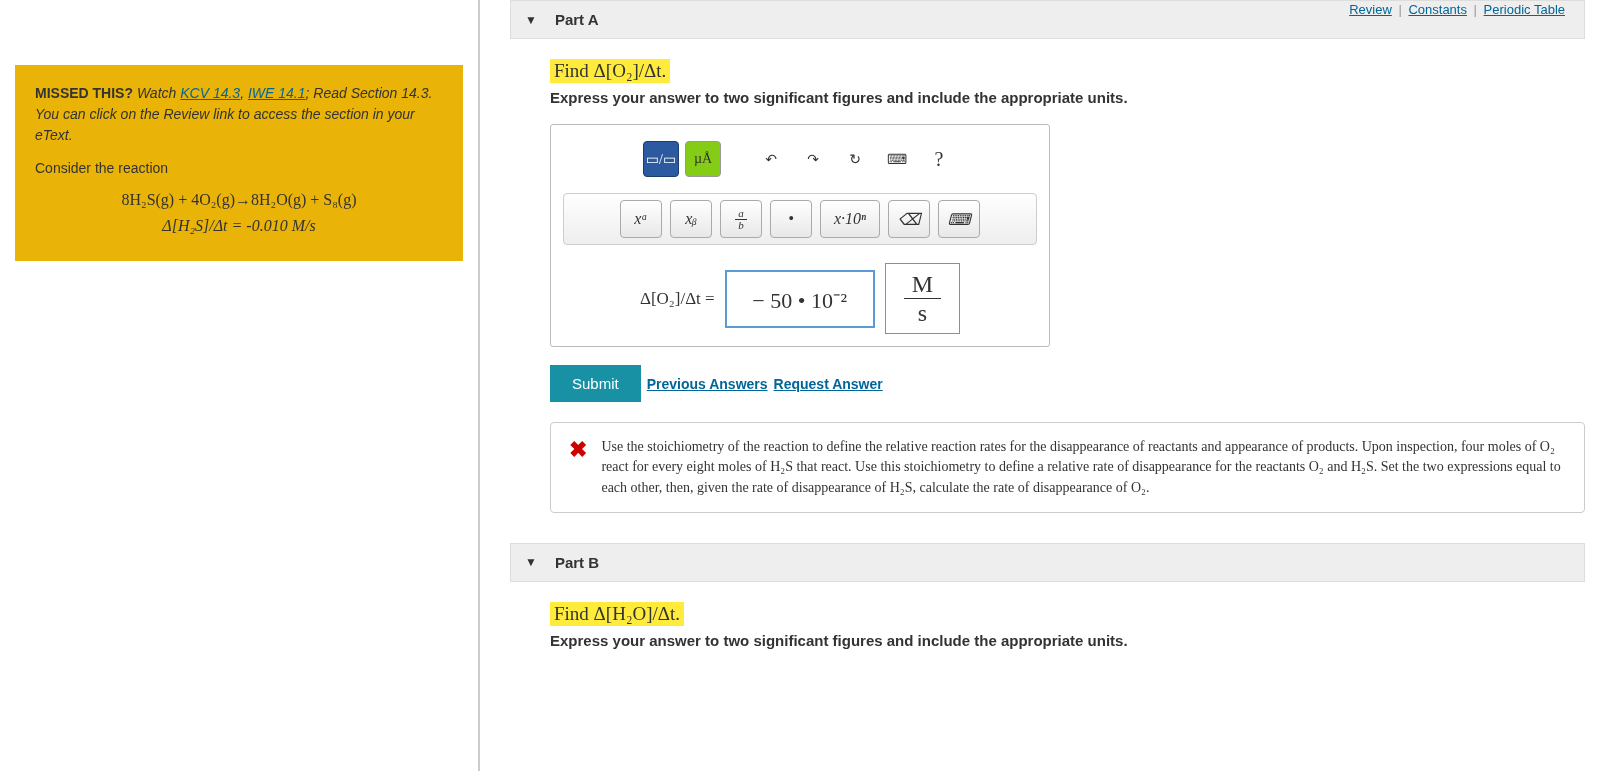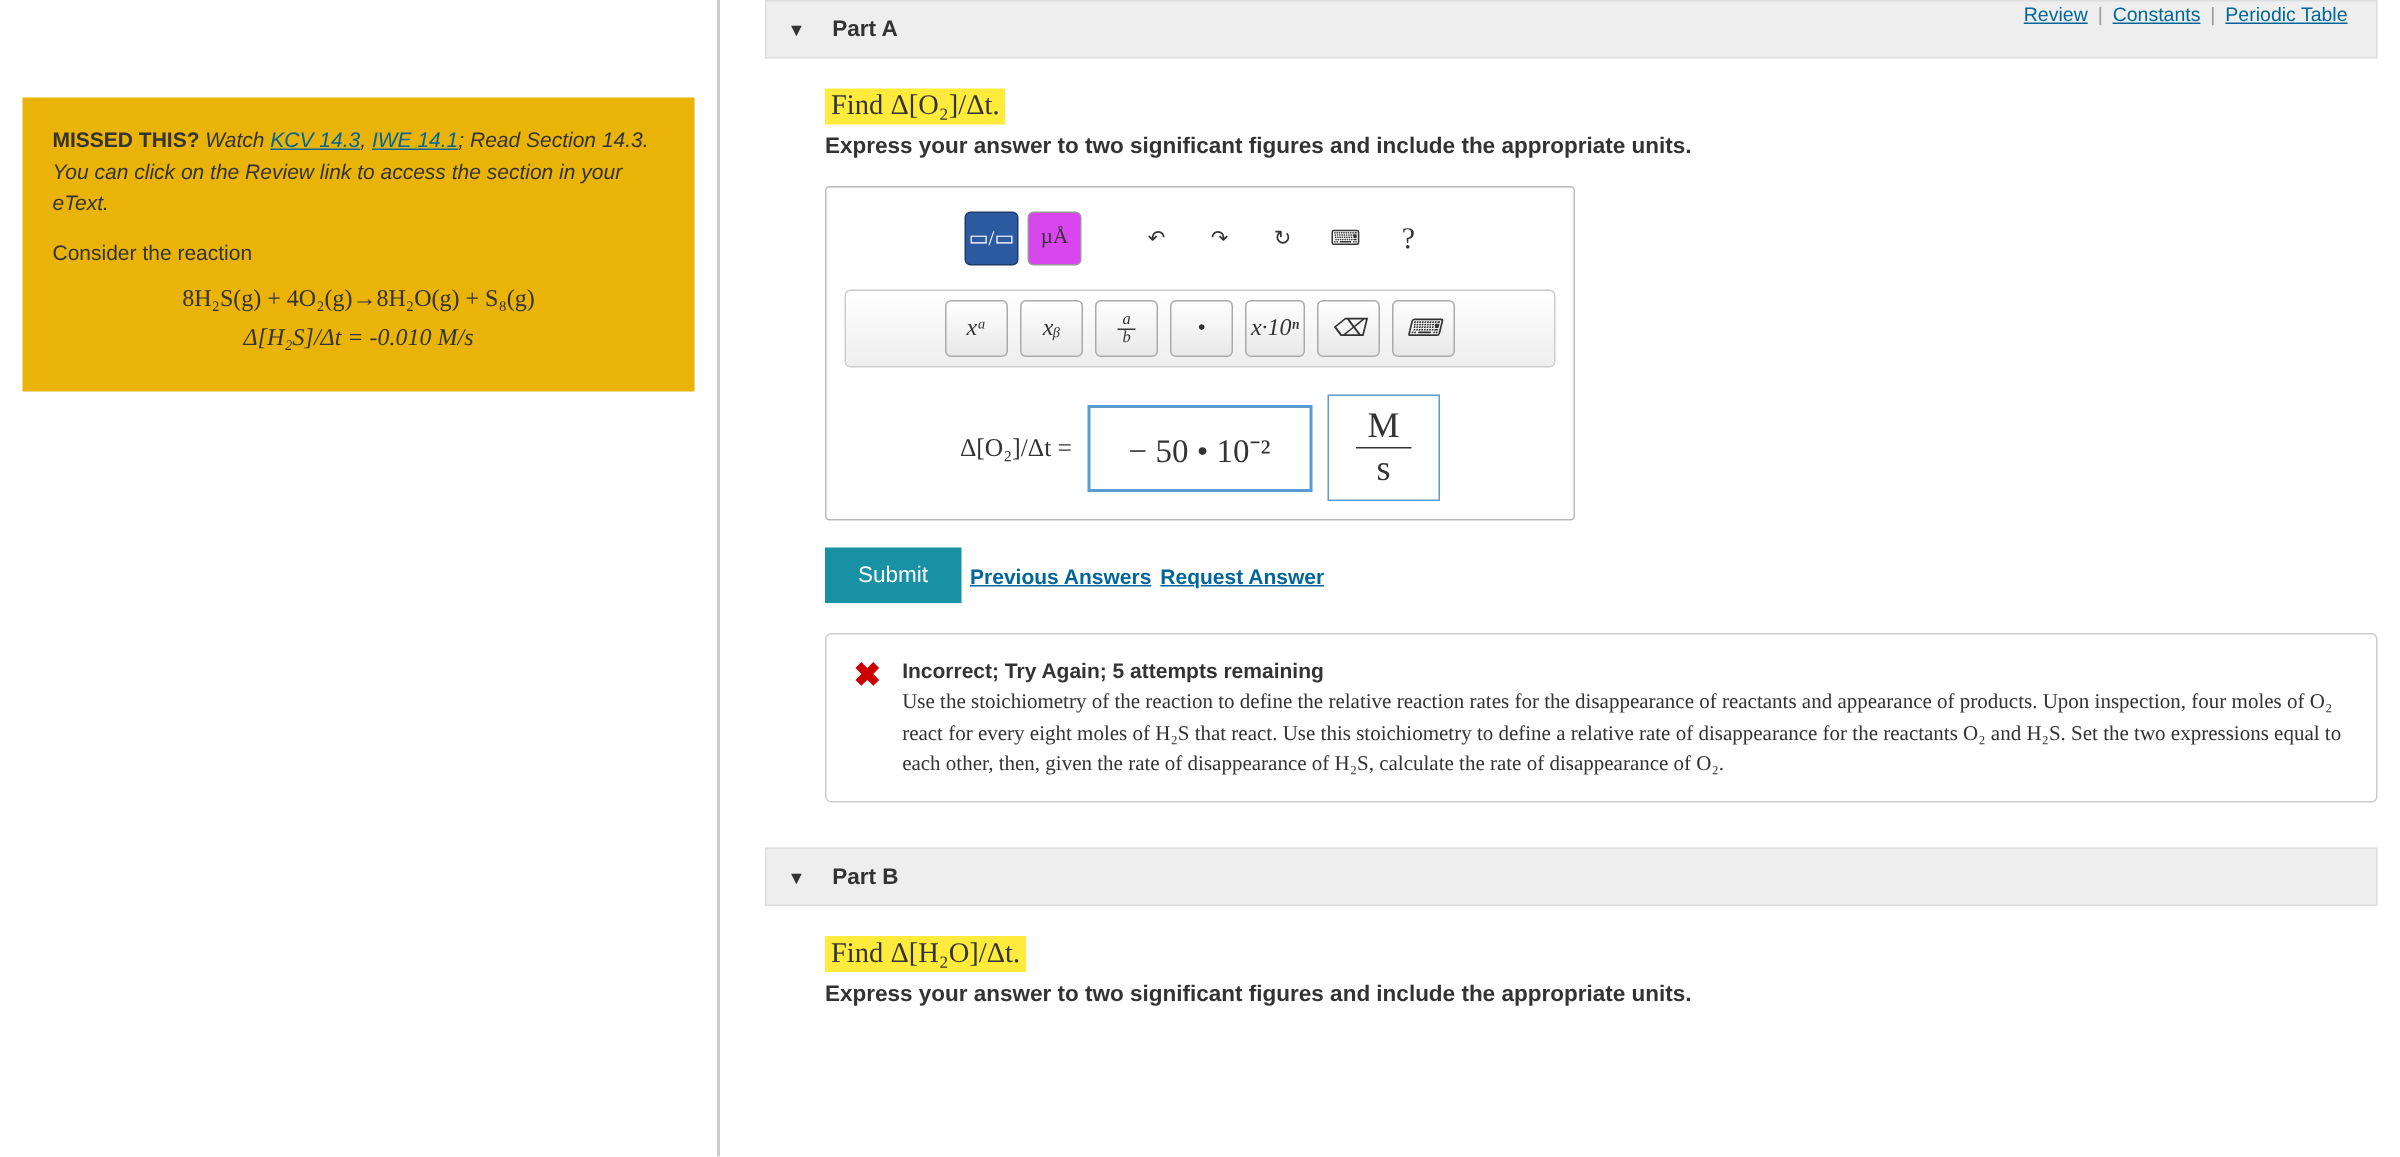--- a/index.html
+++ b/index.html
@@ -75,39 +75,39 @@
 
     <div class="prompt-wrap">
       <div class="highlight">
         <span class="prompt-text"><span>Find </span><span class="formula">Δ[O₂]/Δt.</span></span>
       </div>
       <div class="instruction">Express your answer to two significant figures and include the appropriate units.</div>
 
       <div class="answer-box">
         <div class="toolbar">
           <div class="tool-btn blue">▭/▭</div>
-          <div class="tool-btn" style="background:#d946ef;font-family:'Times New Roman',serif">µÅ</div>
+          <div class="tool-btn" style="background:#84cc16;font-family:'Times New Roman',serif">µÅ</div>
           <div style="width:20px"></div>
           <div class="tool-btn" style="border:none;background:none">↶</div>
           <div class="tool-btn" style="border:none;background:none">↷</div>
           <div class="tool-btn" style="border:none;background:none">↻</div>
           <div class="tool-btn" style="border:none;background:none">⌨</div>
           <div class="tool-btn" style="border:none;background:none;font-family:'Times New Roman',serif;font-size:20px">?</div>
         </div>
         <div class="toolbar2">
           <div class="tbtn2">xᵃ</div>
           <div class="tbtn2">xᵦ</div>
           <div class="tbtn2">
               <span style="display:flex;flex-direction:column;font-size:11px;line-height:1">
                 <span style="border-bottom:1px solid #333;padding:0 3px">a</span>
                 <span style="padding:0 3px">b</span>
               </span>
             </div>
           <div class="tbtn2">•</div>
-          <div class="tbtn2" style="width:40px">x·10ⁿ</div>
+          <div class="tbtn2" style="width:60px">x·10ⁿ</div>
           <div class="tbtn2">⌫</div>
           <div class="tbtn2 lightblue">⌨</div>
         </div>
         <div class="answer-line">
           <span class="answer-label formula">Δ[O₂]/Δt =</span>
           <div class="value-input">− 50 • 10⁻²</div>
           <div class="unit-box">
             <div class="num">M</div>
             <div class="den">s</div>
           </div>
@@ -116,21 +116,20 @@
 
       <div class="btn-row">
         <button class="submit-btn">Submit</button>
         <span class="link">Previous Answers</span>
         <span class="link">Request Answer</span>
       </div>
 
       <div class="feedback-box">
         <span class="x-icon">✖</span>
         <div class="feedback-text">
-          <div class="head">Incorrect; Try Again; 5 attempts remaining</div>
           <div class="formula">Use the stoichiometry of the reaction to define the relative reaction rates for the disappearance of reactants and appearance of products. Upon inspection, four moles of O₂ react for every eight moles of H₂S that react. Use this stoichiometry to define a relative rate of disappearance for the reactants O₂ and H₂S. Set the two expressions equal to each other, then, given the rate of disappearance of H₂S, calculate the rate of disappearance of O₂.</div>
         </div>
       </div>
     </div>
 
     <div class="part-header part-b-header">
       <span class="caret">▼</span>
       <span class="title">Part B</span>
     </div>
 

